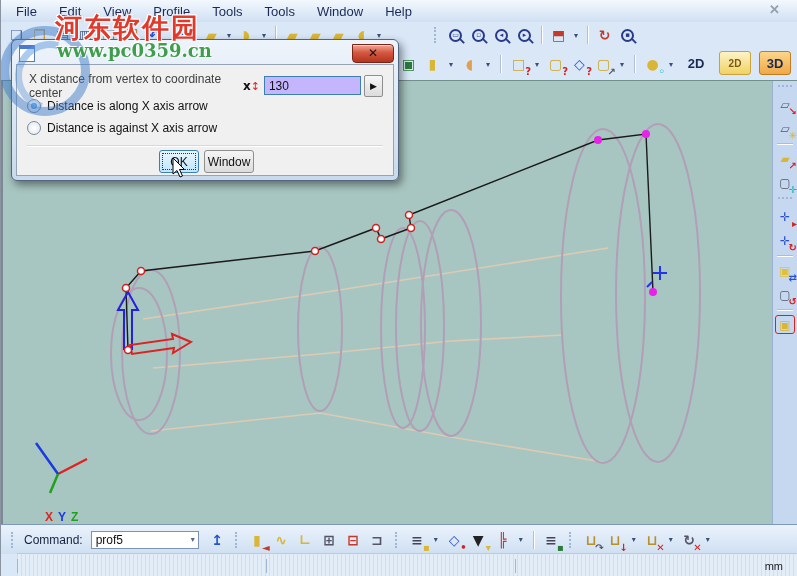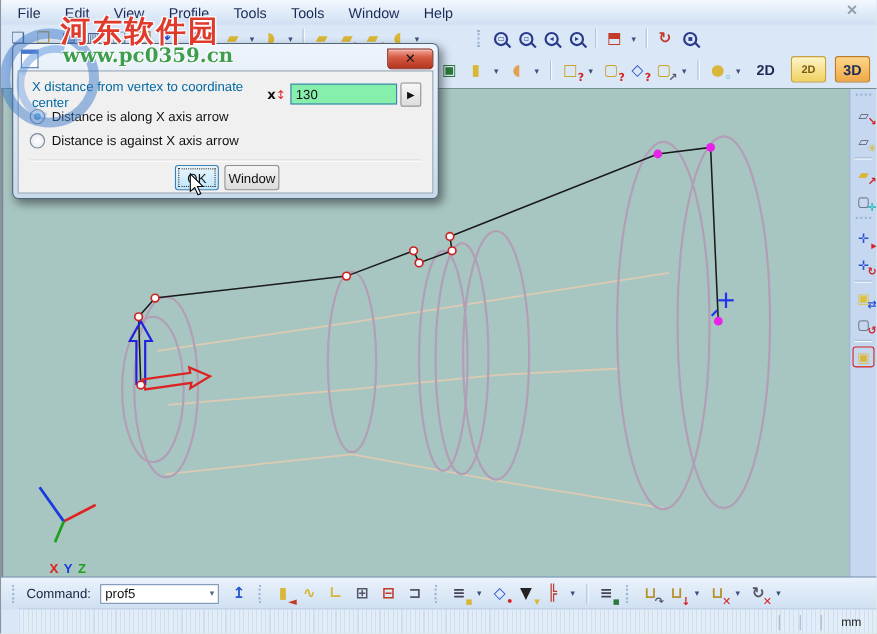--- a/index.html
+++ b/index.html
@@ -43,39 +43,39 @@
   
   .cmdbar{position:absolute;top:524px;left:0;right:0;height:29px;display:flex;align-items:center;gap:4px;
           padding-left:6px;background:linear-gradient(#eaf2fc,#cfe0f2);border-top:1px solid #7e98b8;}
   .cmd-label{font-size:12px;color:#15223f;margin-right:4px;}
   .combo{width:108px;height:18px;background:#fff;border:1px solid #7a93b5;display:flex;align-items:center;
          font-size:12px;color:#111;padding-left:4px;box-sizing:border-box;}
   .combo .dd{margin-left:auto;color:#55678a;}
   
   .statusbar{position:absolute;top:553px;left:16px;right:0;height:23px;background:#e2edf8;
      background-image:repeating-linear-gradient(90deg,rgba(150,185,220,.28) 0 1px,transparent 1px 4px);
-     border-top:1px solid #b8cbe2;display:flex;align-items:center;justify-content:flex-end;}
+     border-top:1px solid #b8cbe2;display:flex;align-items:center;justify-content:space-between;}
   .st-sep{width:1px;height:14px;background:#9fb6d4;margin-right:18px;}
   .units{font-size:11px;color:#222;margin-right:14px;}
   
   .dialog{position:absolute;left:10px;top:39px;width:388px;height:142px;z-index:50;border-radius:6px;
           background:linear-gradient(#eef4fb,#c9daec);border:1px solid #51667e;
           box-shadow:3px 4px 9px rgba(0,0,0,.45);box-sizing:border-box;}
   .dlg-title{height:22px;display:flex;align-items:center;padding:2px 4px 0 7px;}
   .dlg-ico{width:14px;height:12px;background:#fff;border:1px solid #5a7ab0;border-top:4px solid #4a7ad0;margin-right:5px;}
   .dlg-title span{font-size:12px;color:#151515;}
   .dlg-close{margin-left:auto;width:40px;height:17px;border-radius:0 4px 4px 4px;display:flex;align-items:center;justify-content:center;
              background:linear-gradient(#f2a79a,#d4573f 45%,#b43520);border:1px solid #7e2214;color:#fff;
              font:bold 10px "DejaVu Sans",sans-serif;box-shadow:inset 0 1px 0 rgba(255,255,255,.5);}
   .dlg-client{position:absolute;left:4px;right:4px;top:24px;bottom:4px;background:#f0f0f0;border:1px solid #93a5b5;}
   .dlg-row1{position:absolute;left:12px;top:10px;right:10px;height:21px;display:flex;align-items:center;}
-  .dlg-label{font-size:12px;color:#0369a1;}
+  .dlg-label{font-size:12px;color:#404040;}
   .param-ico{margin:0 4px 0 8px;font:bold 12px "DejaVu Sans",sans-serif;color:#111;}
   .param-ico i{color:#d22;font-style:normal;font-weight:normal;font-size:11px;}
-  .dlg-input{width:97px;height:19px;border:1px solid #3c7fb1;background:#86efac;font-size:12px;color:#111;
+  .dlg-input{width:97px;height:19px;border:1px solid #3c7fb1;background:#c4b5fd;font-size:12px;color:#111;
              padding:0 0 0 4px;box-sizing:border-box;font-family:"Liberation Sans",sans-serif;}
   .arrow-btn{width:19px;height:20px;margin-left:3px;background:linear-gradient(#f7f7f7,#dcdcdc);
              border:1px solid #8e8f8f;border-radius:2px;font-size:9px;display:flex;align-items:center;justify-content:center;color:#111;}
   .radio-row{position:absolute;left:10px;display:flex;align-items:center;gap:6px;font-size:12px;color:#111;}
   .radio{width:12px;height:12px;border-radius:50%;border:1px solid #7a8a9a;background:radial-gradient(#fff,#dfe6ec);position:relative;flex:none;}
   .radio.checked:after{content:"";position:absolute;left:3px;top:3px;width:6px;height:6px;border-radius:50%;
                         background:radial-gradient(#8ed0f8,#2a78c8);}
   .dlg-sep{position:absolute;left:10px;right:10px;top:80px;border-top:1px solid #d7d7d7;border-bottom:1px solid #fff;}
   .btn{position:absolute;top:85px;height:21px;font-size:12px;color:#111;display:flex;align-items:center;justify-content:center;border-radius:3px;}
   .btn-ok{left:142px;width:38px;background:linear-gradient(#eaf6fd,#bee6fd);border:1px solid #3c7fb1;

